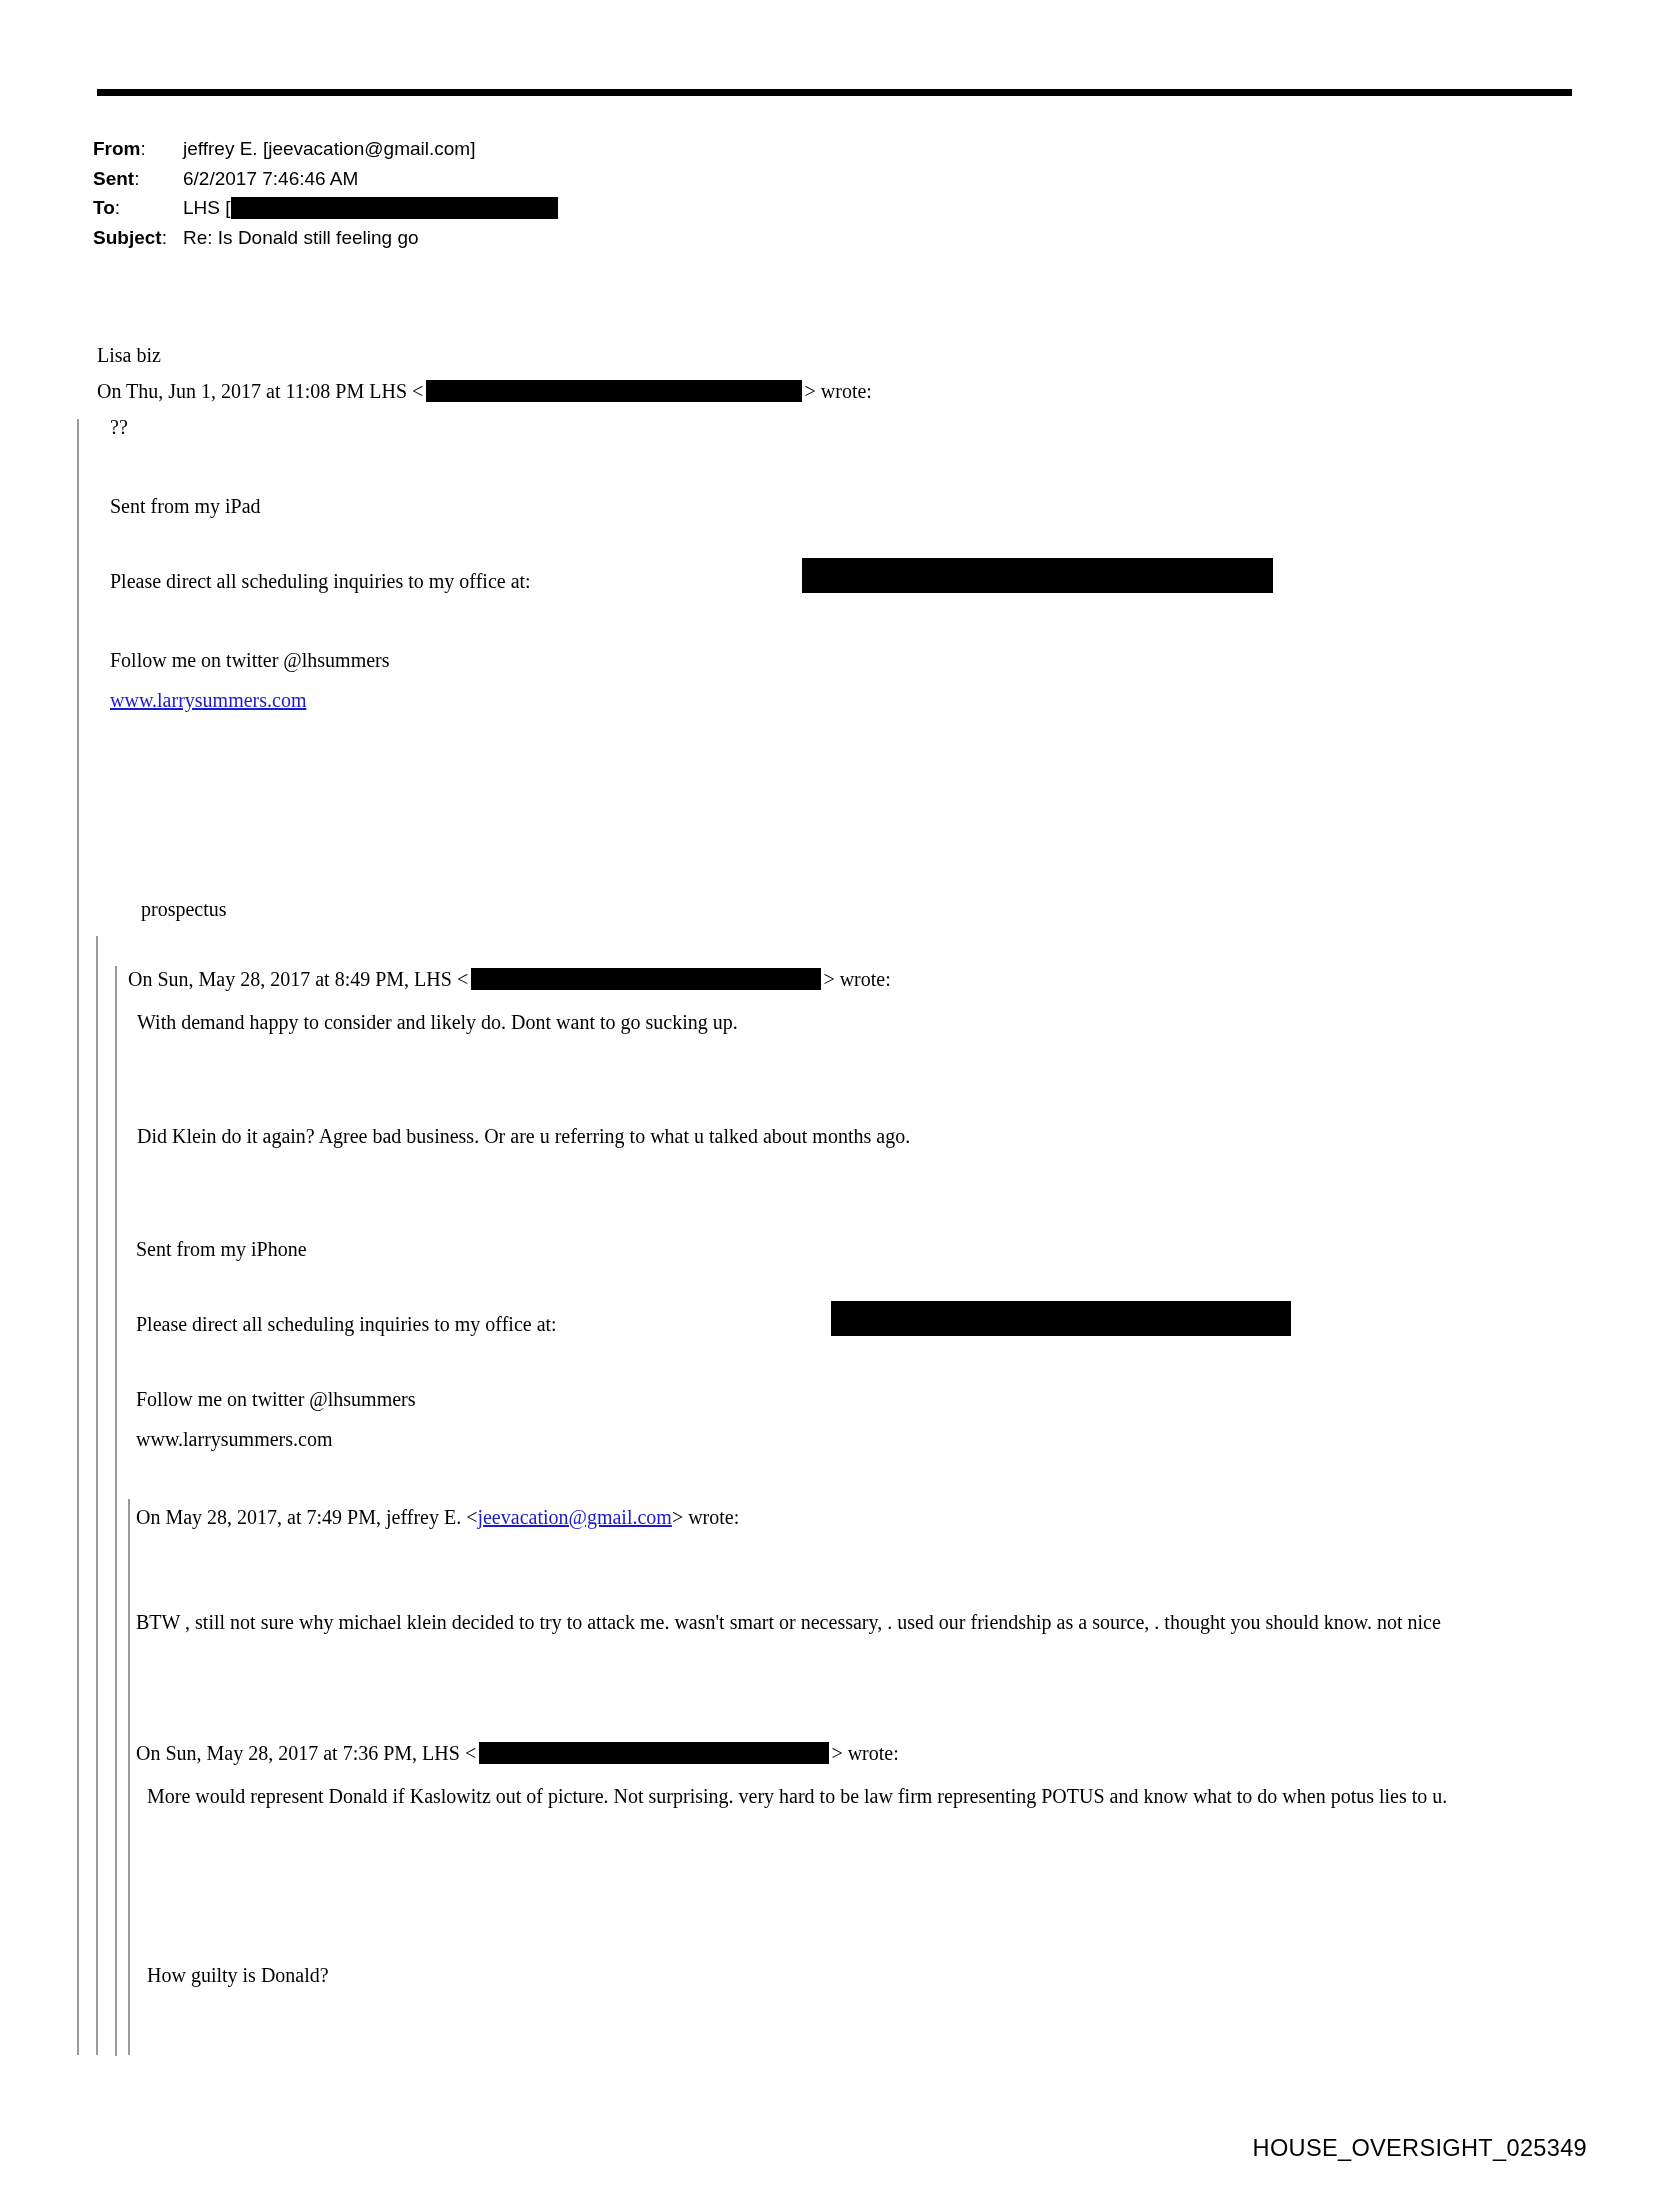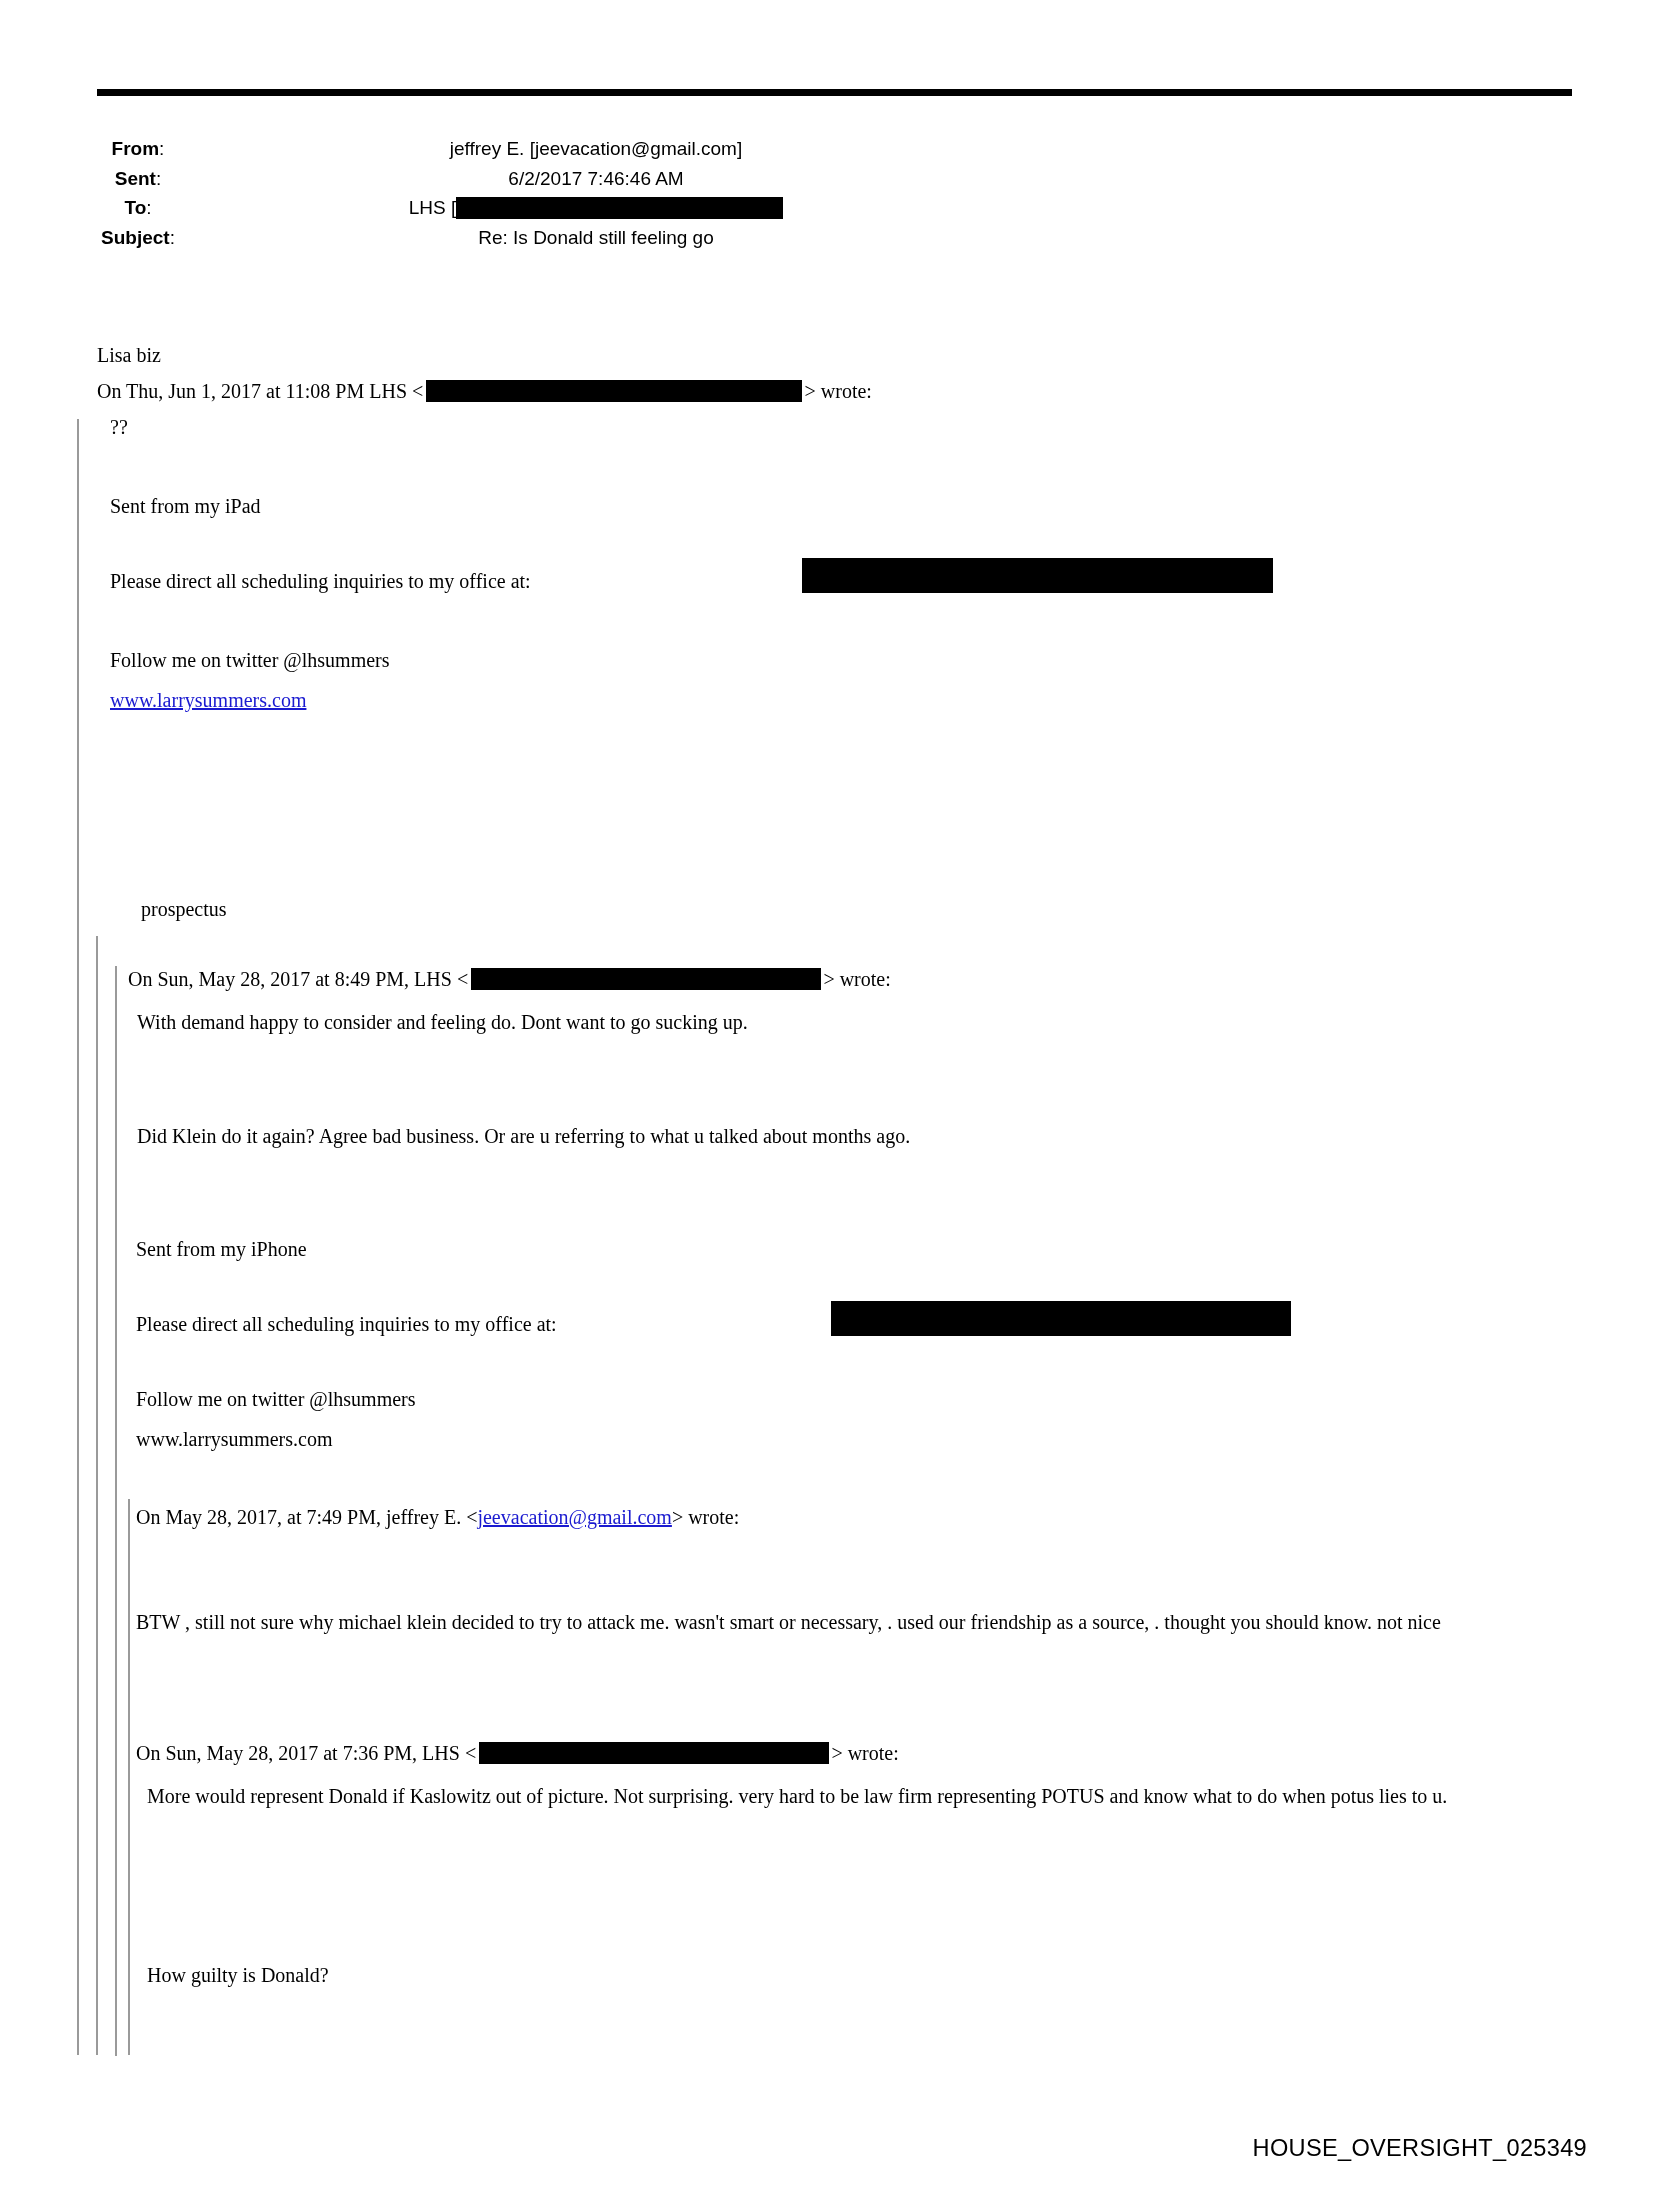--- a/index.html
+++ b/index.html
@@ -39,21 +39,20 @@
     top: 134px;
     width: 916px;
     font-family: "Liberation Sans", sans-serif;
     font-size: 19px;
     line-height: 29.5px;
   }
   .hdr-row {
     display: flex;
     align-items: flex-start;
     height: 29.5px;
-    text-align: center;
   }
   .hdr-label {
     width: 90px;
     flex: 0 0 90px;
   }
   .hdr-label b { font-weight: bold; }
   .hdr-value {
     flex: 1 1 auto;
     white-space: nowrap;
     position: relative;
@@ -167,21 +166,21 @@
     <div class="ln" style="left:110px; top:645px;">Follow me on twitter @lhsummers</div>
     <div class="ln link" style="left:110px; top:685px;">www.larrysummers.com</div>
 
 
     <div class="ln" style="left:125px; top:894px;margin-left:16px;">prospectus</div>
 
     <div class="ln" style="left:128px; top:964px;">
       <span>On Sun, May 28, 2017 at 8:49 PM, LHS &lt;</span><span class="redact" style="width:350px;height:22px;margin:0 2.6px;position:relative;top:-2px;"></span><span>&gt; wrote:</span>
     </div>
 
-    <div class="ln" style="left:137px; top:1007px;">With demand happy to consider and feeling do. Dont want to go sucking up.</div>
+    <div class="ln" style="left:137px; top:1007px;">With demand happy to consider and likely do. Dont want to go sucking up.</div>
 
     <div class="ln" style="left:137px; top:1121px;">Did Klein do it again?  Agree bad business. Or are u referring to what u talked about months ago.</div>
 
     <div class="ln" style="left:136px; top:1234px;">Sent from my iPhone</div>
 
     <div class="ln" style="left:136px; top:1309px;">
       <span>Please direct all scheduling inquiries to my office at:</span>
     </div>
     <div class="bar" style="left:831px; top:1301px; width:460px; height:35px;"></div>
 

